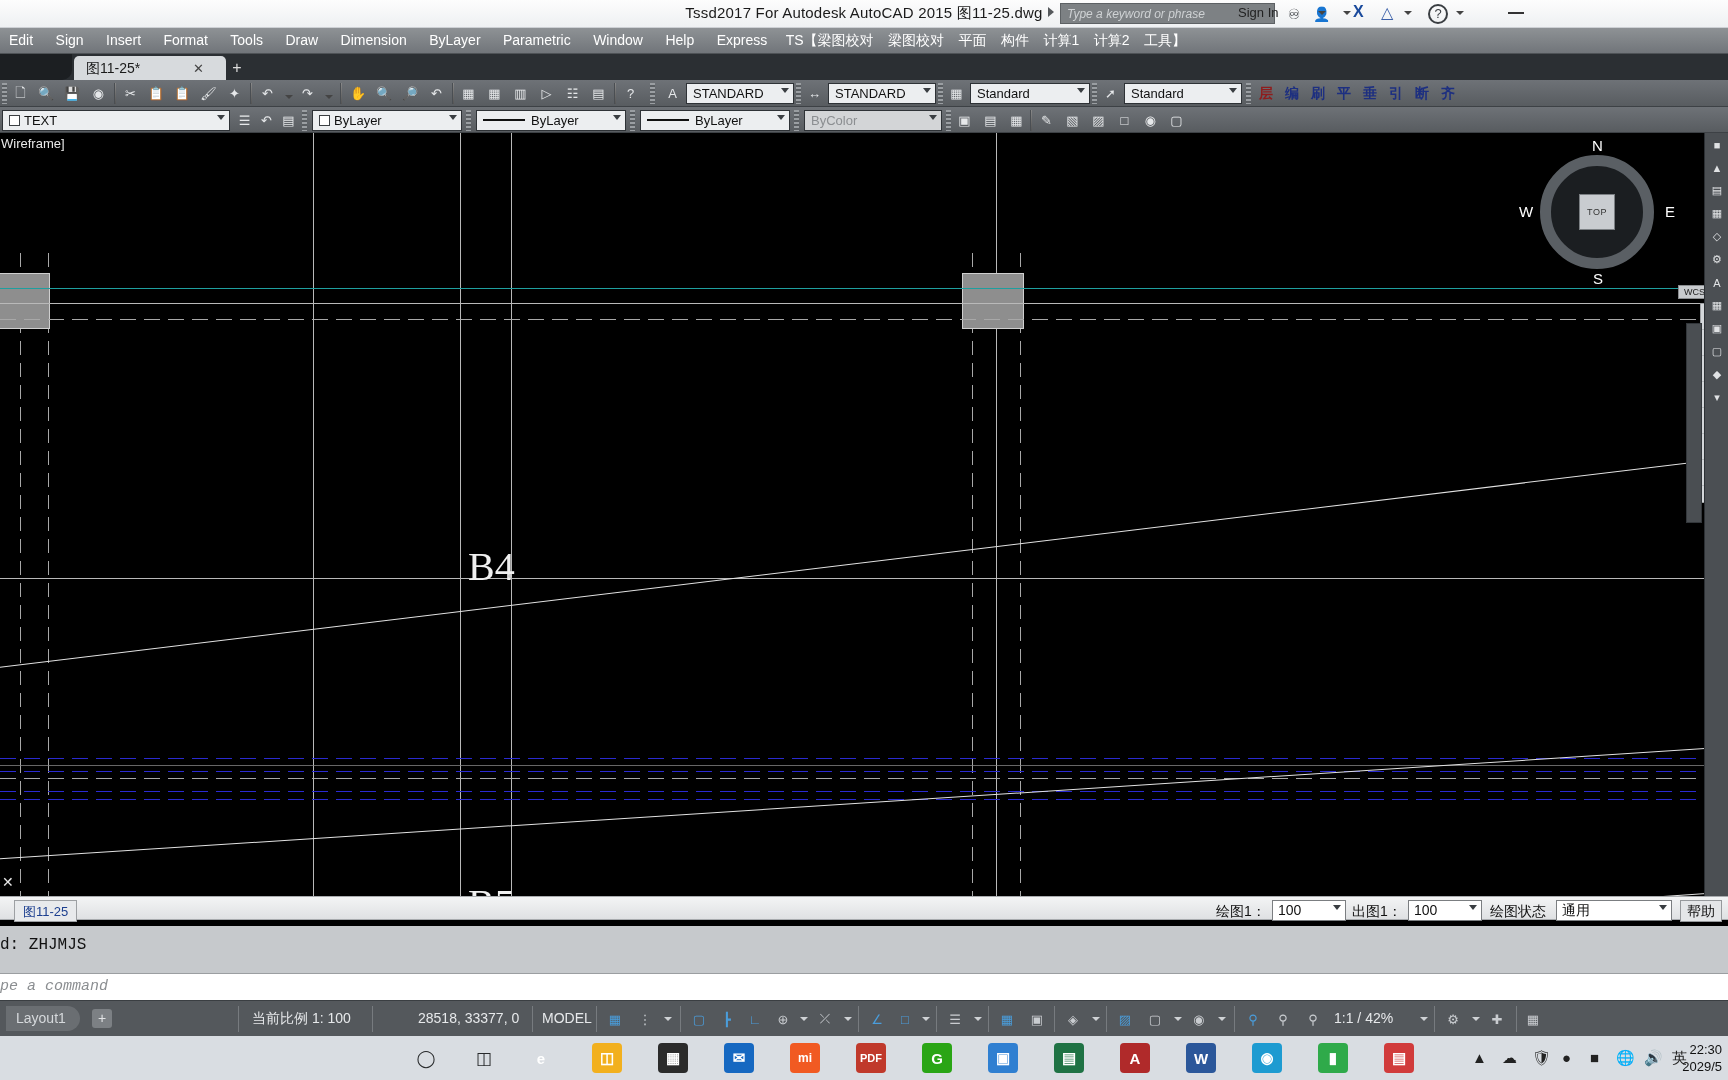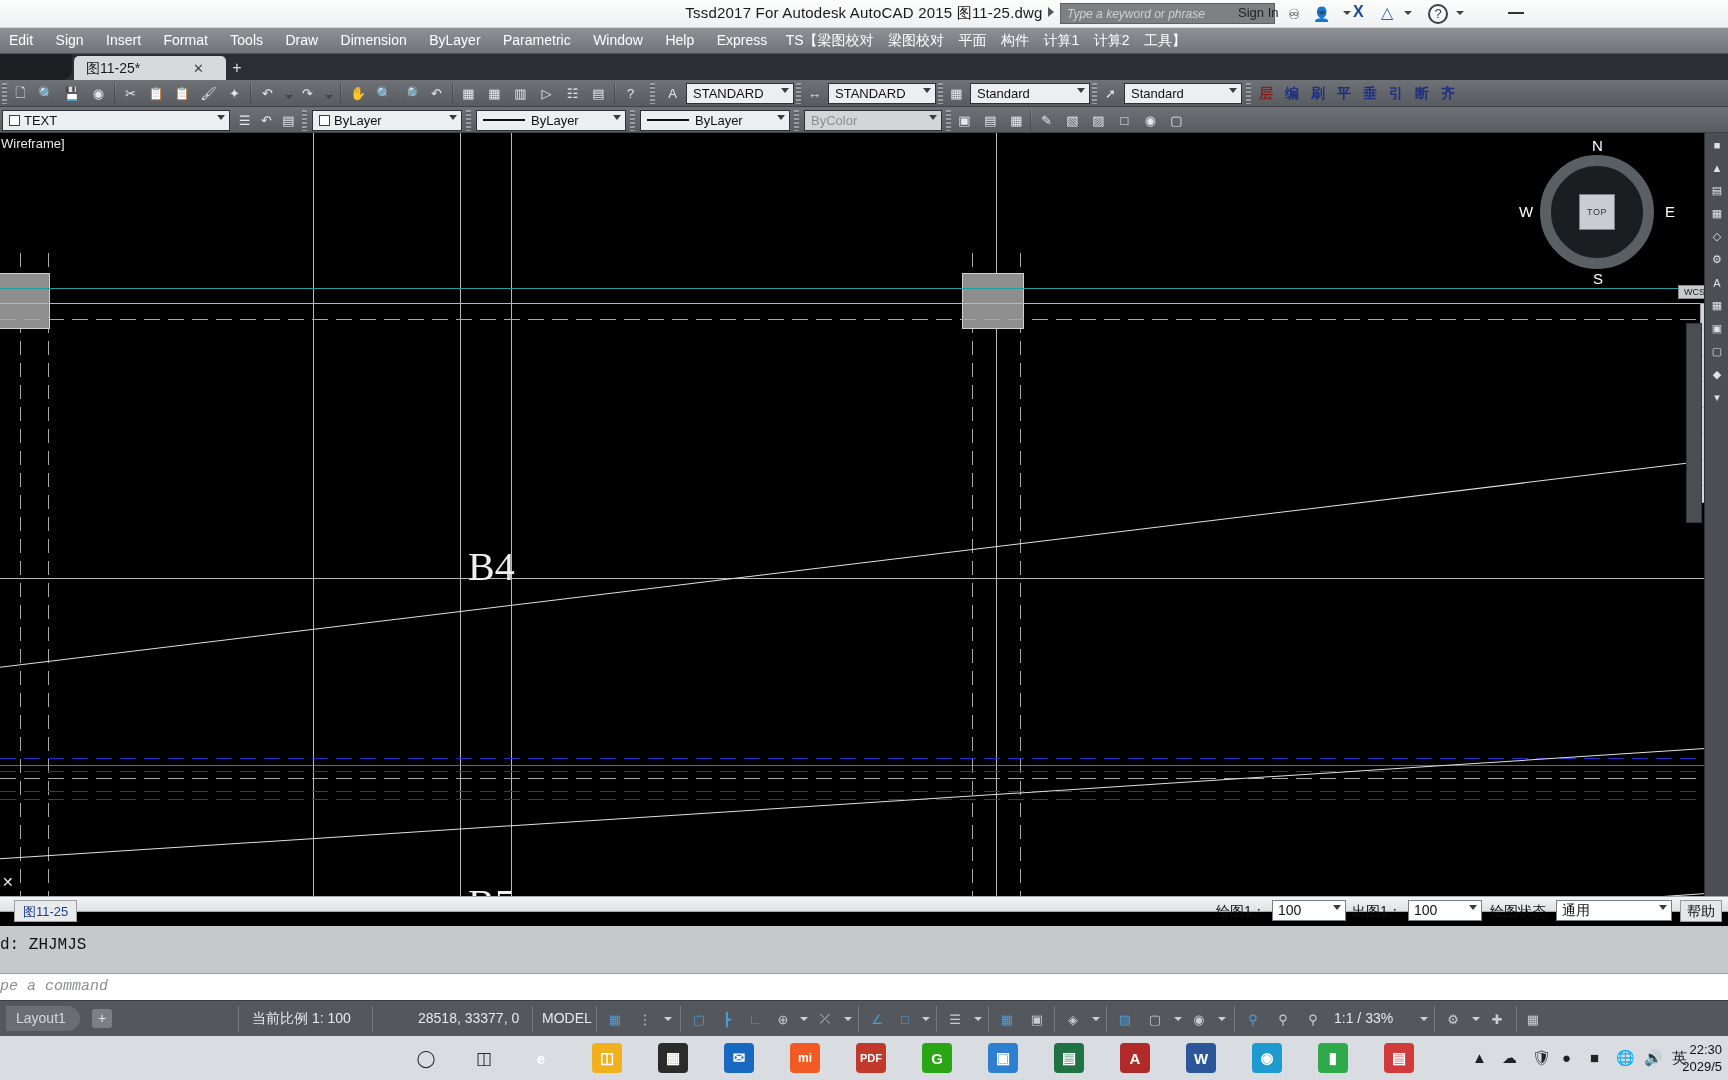--- a/index.html
+++ b/index.html
@@ -223,21 +223,21 @@
   .rail-btn {
     width: 24px; height: 23px; display: flex; align-items: center;
     justify-content: center; font-size: 11px; color: #e0e2e4;
   }
   .ucs-icon {
     position: absolute; left: 2px; bottom: 6px; color: #e8e8e8; font-size: 14px;
   }
 
   
   .scalebar {
-    position: absolute; left: 0; top: 896px; width: 1728px; height: 16px;
+    position: absolute; left: 0; top: 896px; width: 1728px; height: 24px;
     background: linear-gradient(#f3f4f5, #dfe1e3);
     border-top: 1px solid #a8abae; border-bottom: 1px solid #a8abae;
   }
   .sb-tab {
     position: absolute; left: 14px; top: 3px; height: 22px;
     padding: 0 8px; background: #e8eaec; border: 1px solid #9da0a3;
     font-size: 13px; color: #1c3f8f; line-height: 21px;
   }
   .sb-label {
     position: absolute; top: 6px; font-size: 14px; color: #111;
@@ -639,21 +639,21 @@
     <div class="sb-sep" style="left:1106px;"></div>
     <div class="sb-ico on" style="left:1114px;">▨</div>
     <div class="sb-ico" style="left:1144px;">▢</div>
     <div class="sb-car" style="left:1174px;"></div>
     <div class="sb-ico" style="left:1188px;">◉</div>
     <div class="sb-car" style="left:1218px;"></div>
     <div class="sb-sep" style="left:1234px;"></div>
     <div class="sb-ico on" style="left:1242px;">⚲</div>
     <div class="sb-ico" style="left:1272px;">⚲</div>
     <div class="sb-ico" style="left:1302px;">⚲</div>
-    <div class="sb-txt" style="left:1334px;">1:1 / 33%</div>
+    <div class="sb-txt" style="left:1334px;">1:1 / 42%</div>
     <div class="sb-car" style="left:1420px;"></div>
     <div class="sb-sep" style="left:1434px;"></div>
     <div class="sb-ico" style="left:1442px;">⚙</div>
     <div class="sb-car" style="left:1472px;"></div>
     <div class="sb-ico" style="left:1486px;">✚</div>
     <div class="sb-sep" style="left:1516px;"></div>
     <div class="sb-ico" style="left:1522px;">▦</div>
 
   </div>
 

